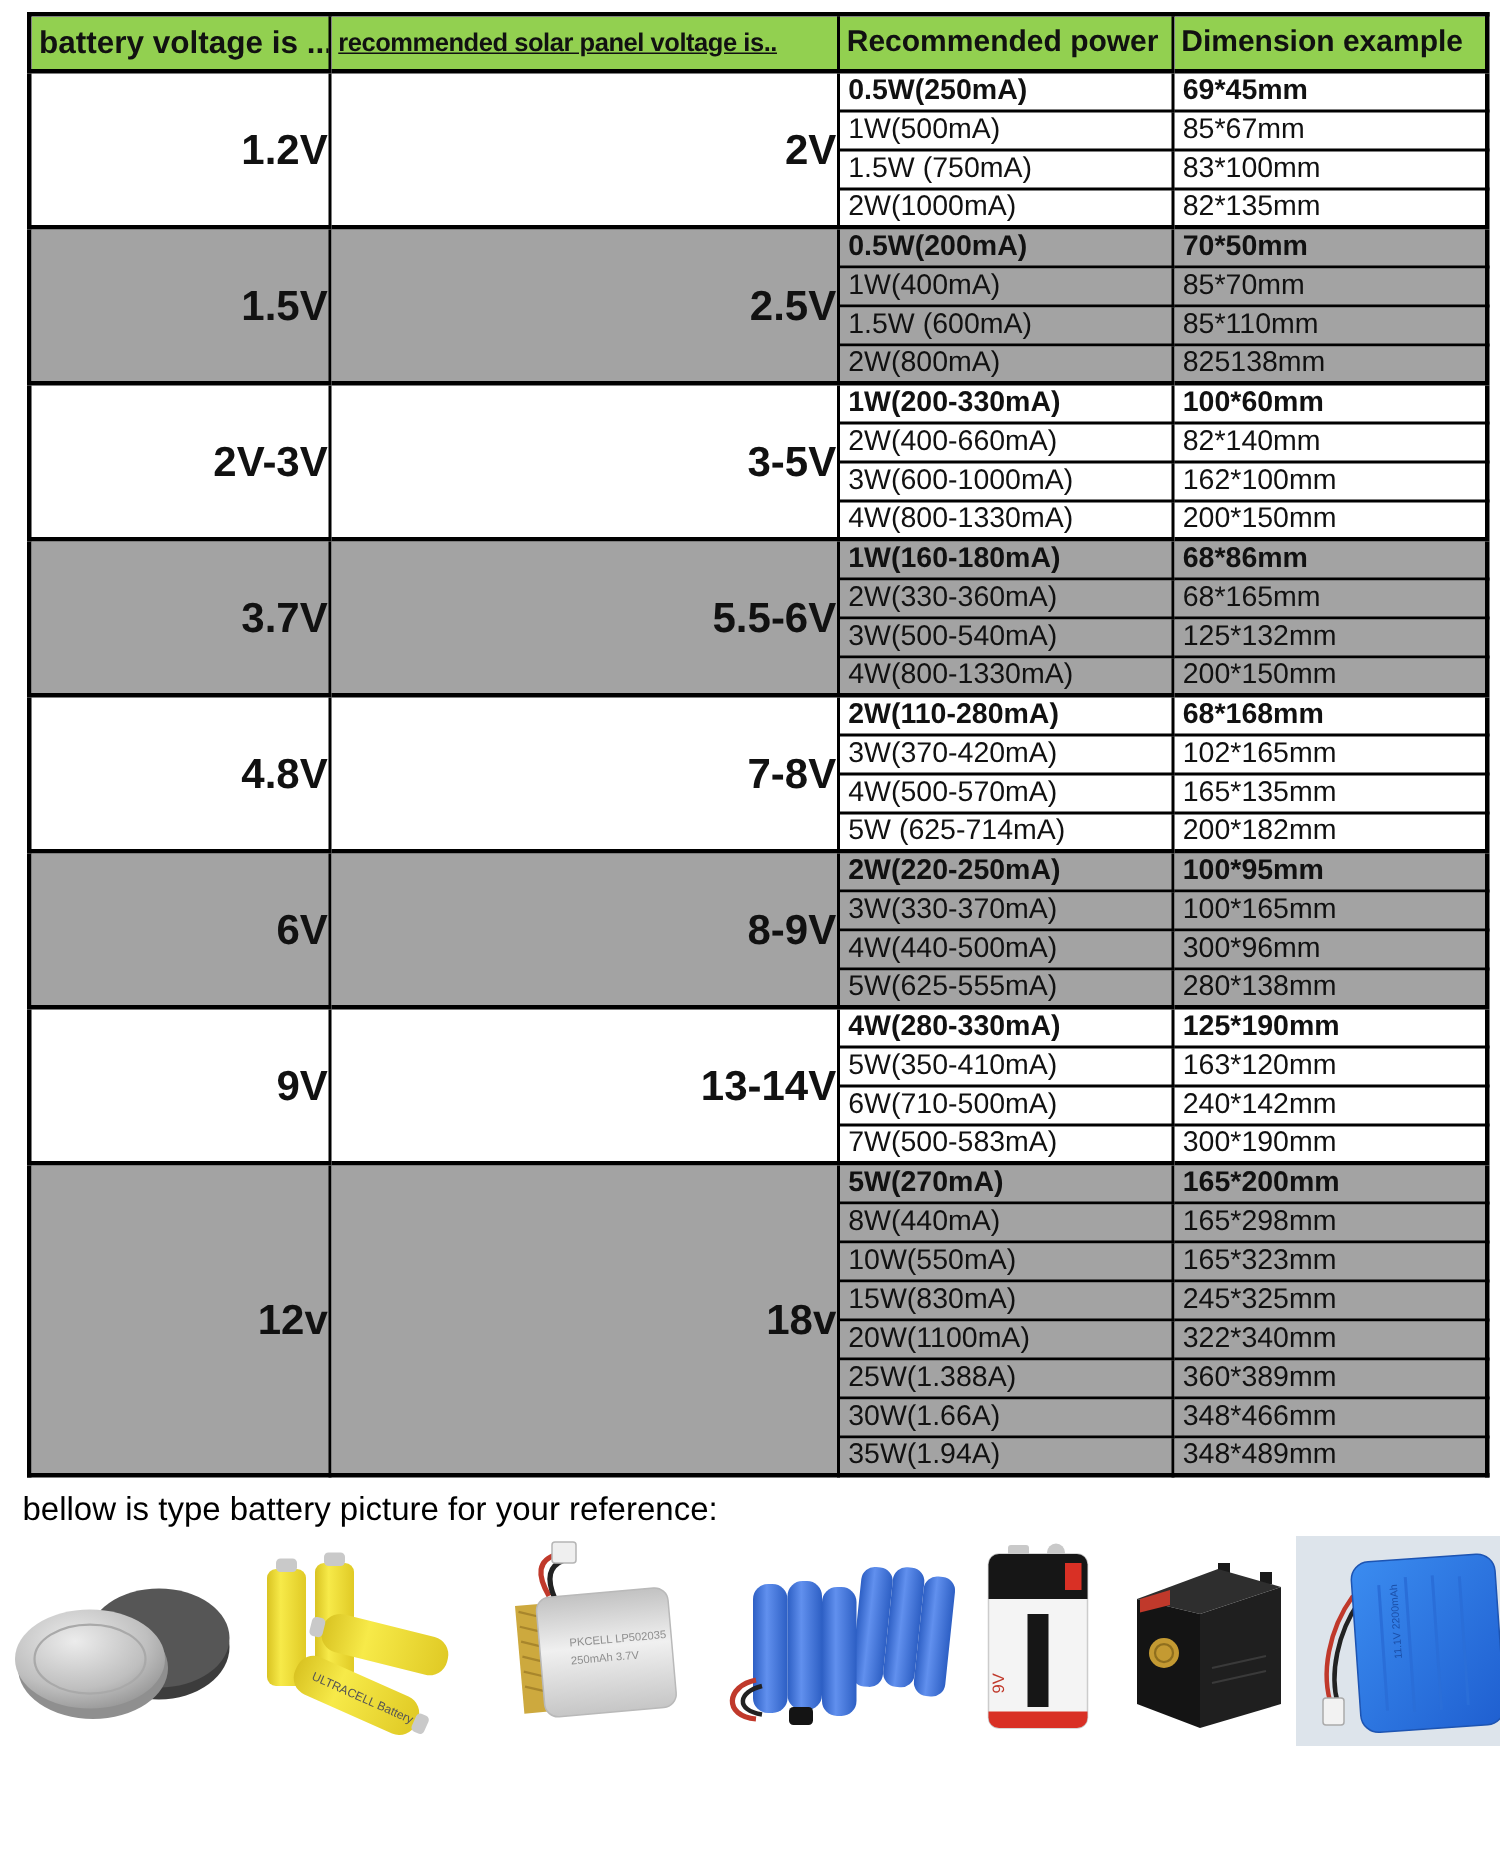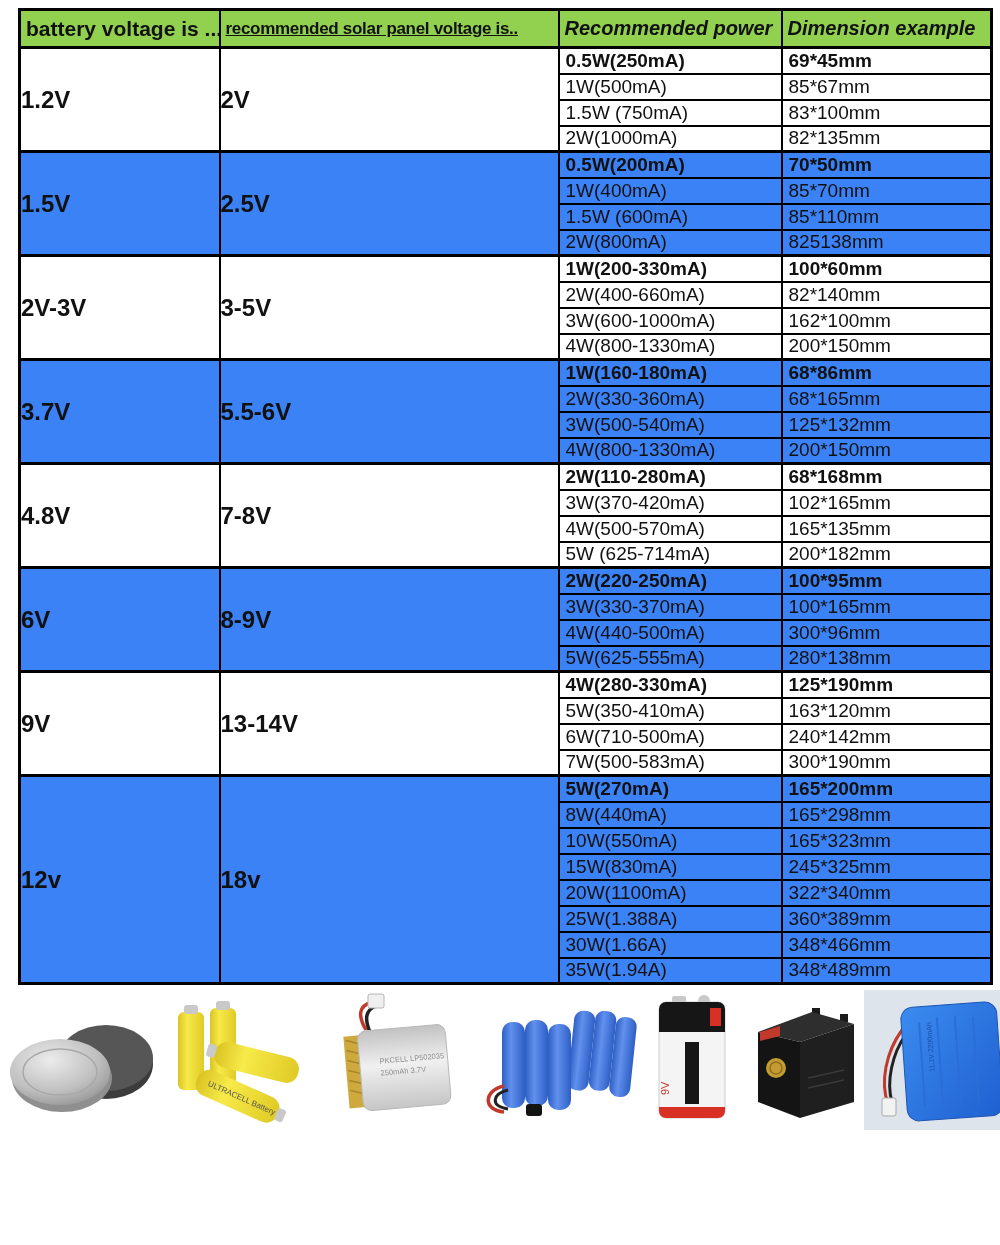--- a/index.html
+++ b/index.html
@@ -4,25 +4,25 @@
 <style>
   * { margin:0; padding:0; box-sizing:border-box; }
   html,body { width:1000px; background:#ffffff; font-family:"Liberation Sans", sans-serif; color:#111; }
   .page { position:relative; width:1000px; height:1245px; background:#fff; overflow:hidden; }
 
   table.spec { border-collapse:collapse; table-layout:fixed; width:972px; margin:8px 0 0 18px; border:3px solid #000; }
   col.c1 { width:200px; } col.c2 { width:339px; } col.c3 { width:223px; } col.c4 { width:210px; }
   th { background:#92d050; border:2px solid #000; border-bottom:3px solid #000; font-weight:bold; text-align:left; height:38px; padding:2px 5px; vertical-align:middle; white-space:nowrap; overflow:hidden; }
   th.h1 { font-size:21px; }
   th.h2 { font-size:17px; letter-spacing:-0.3px;text-decoration:underline; }
-  th.h3, th.h4 { font-size:20px;font-style:italic; }
+  th.h3, th.h4 { font-size:20px; }
   td { border:2px solid #000; height:26px; vertical-align:middle; font-size:19px; background:#fff; white-space:nowrap; overflow:hidden; }
-  td.cell-battery, td.cell-panel { text-align:left; font-size:24px; }
+  td.cell-battery, td.cell-panel { text-align:right; font-size:28px; }
   td.cell-power, td.cell-dim { text-align:left; padding:0 6px; }
-  tr.alt td { background:#3b82f6; }
+  tr.alt td { background:#a3a3a3; }
   tr.gs td { border-top:3px solid #000;font-weight:bold; }
 
   .note { margin:8px 0 0 15px; font-size:22px; color:#000; }
 
   .strip { display:flex; align-items:center; justify-content:space-between; width:985px; height:142px; margin:4px 0 0 8px; }
   .tile { position:relative; height:140px; flex:none; }
   .tile svg { display:block; width:100%; height:100%; }
 </style>
 </head>
 <body>
@@ -201,20 +201,21 @@
           <td class="cell-power">30W(1.66A)</td>
           <td class="cell-dim">348*466mm</td>
         </tr>
         <tr class="alt ">
           <td class="cell-power">35W(1.94A)</td>
           <td class="cell-dim">348*489mm</td>
         </tr>
       </tbody>
   </table>
 
+  <div class="note">bellow is type battery picture for your reference:</div>
 
   <div class="strip">
 
     <div class="tile" style="width:148px;">
       <svg viewBox="0 0 148 140">
         <defs>
           <radialGradient id="coinG" cx="40%" cy="32%" r="80%">
             <stop offset="0%" stop-color="#ececec"></stop>
               <stop offset="60%" stop-color="#bfbfbf"></stop>
               <stop offset="100%" stop-color="#8b8b8b"></stop>

